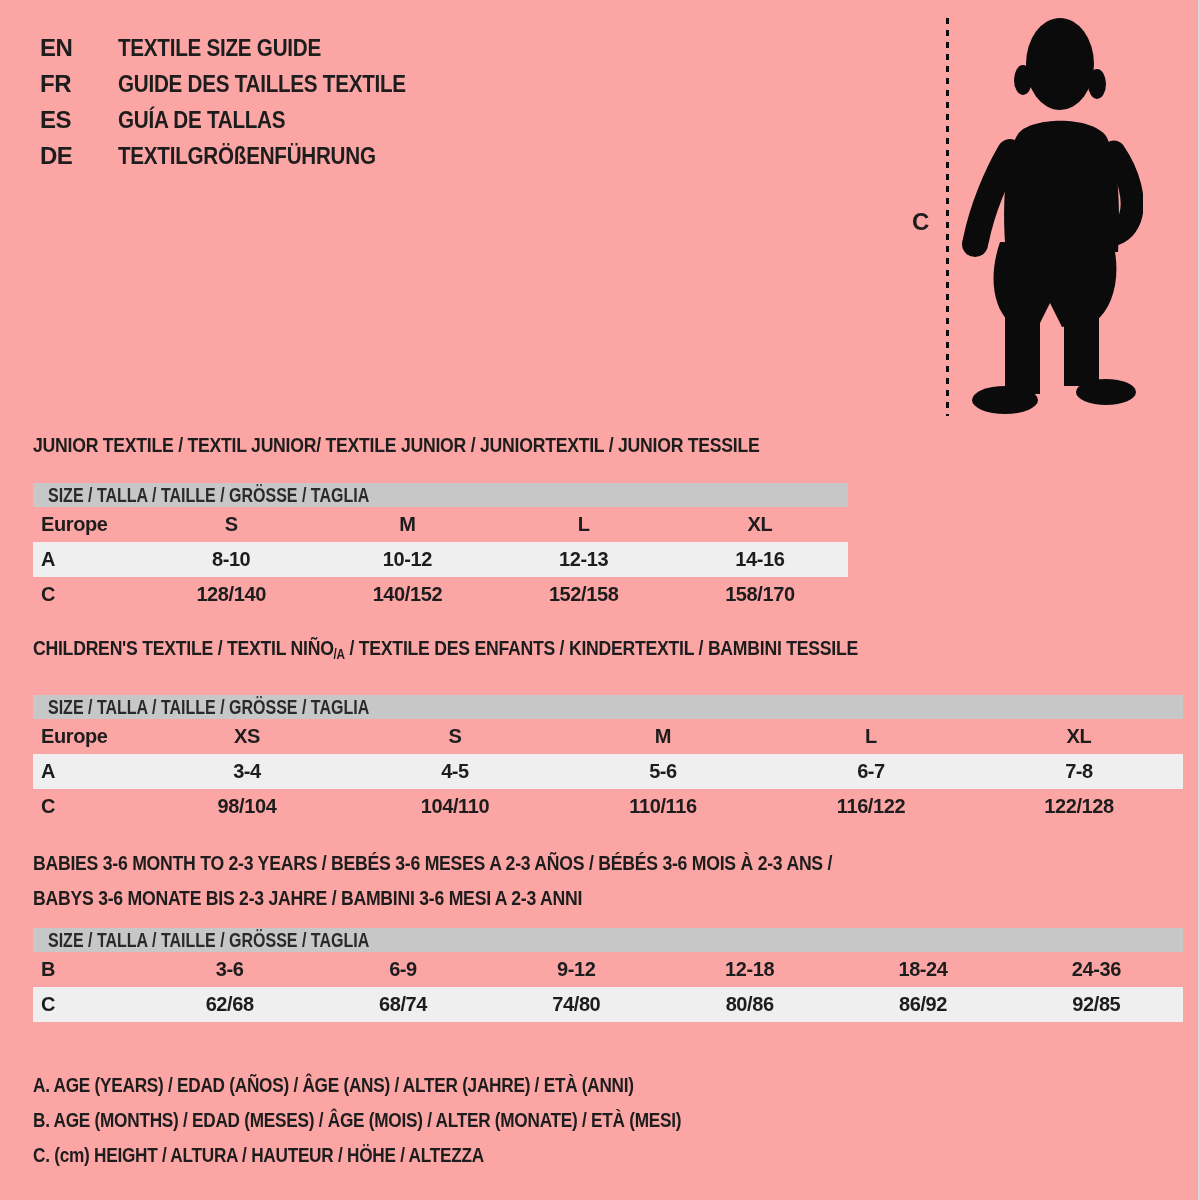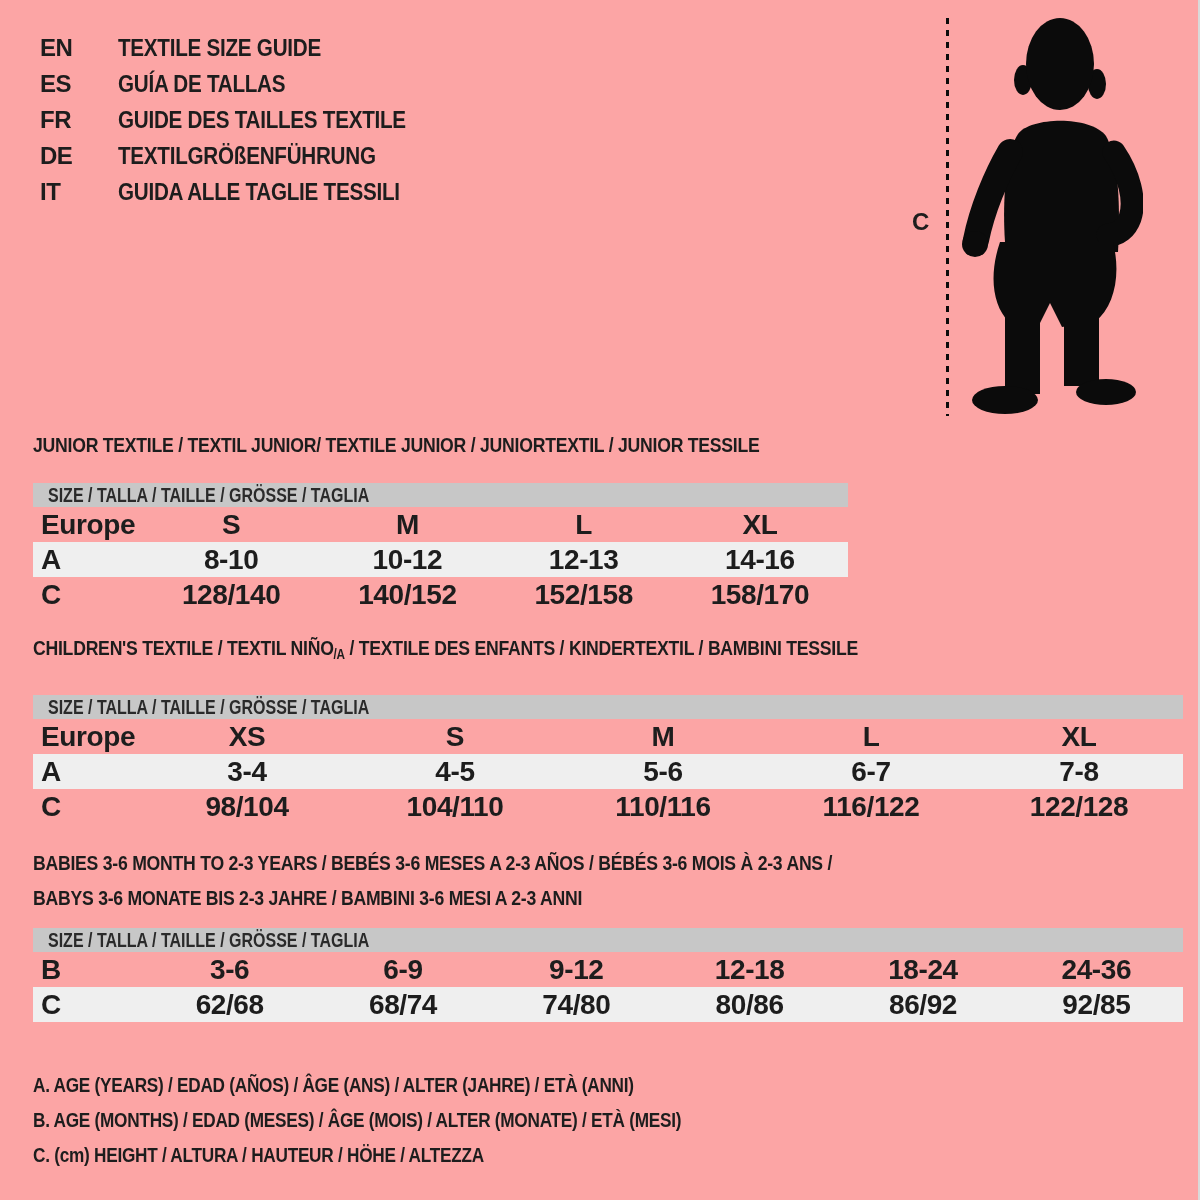--- a/index.html
+++ b/index.html
@@ -67,21 +67,21 @@
     font-weight:bold; font-size:20px; white-space:nowrap;
     display:inline-block; transform:scaleX(0.80); transform-origin:left center;
     color:#2a2a2a;
   }
   .trow { display:grid; height:35px; align-items:center; }
   .g4 { grid-template-columns:110px repeat(4,1fr); }
   .g5 { grid-template-columns:110px repeat(5,1fr); }
   .g6 { grid-template-columns:110px repeat(6,1fr); }
   .alt { background:#efefef; }
   .cell {
-    font-weight:bold; font-size:28px; text-align:center;
+    font-weight:bold; font-size:20px; text-align:center;
     letter-spacing:-0.4px;
   }
   .cell.first { text-align:left; padding-left:8px; }
 
   
   .legend { position:absolute; left:33px; top:1068px; }
   .legend-line {
     font-weight:bold; font-size:20px; line-height:35px; white-space:nowrap;
     transform:scaleX(0.86); transform-origin:left center; letter-spacing:-0.3px;
   }
@@ -90,34 +90,30 @@
 <body>
 
 <div class="page">
 
   <div class="langs">
     <div class="lang-row">
       <span class="lang-code">EN</span>
       <span class="lang-title">TEXTILE SIZE GUIDE</span>
     </div>
     <div class="lang-row">
+      <span class="lang-code">FR</span>
+      <span class="lang-title">GUIDE DES TAILLES TEXTILE</span>
+    </div>
+    <div class="lang-row">
       <span class="lang-code">ES</span>
       <span class="lang-title">GUÍA DE TALLAS</span>
     </div>
     <div class="lang-row">
-      <span class="lang-code">FR</span>
-      <span class="lang-title">GUIDE DES TAILLES TEXTILE</span>
-    </div>
-    <div class="lang-row">
       <span class="lang-code">DE</span>
       <span class="lang-title">TEXTILGRÖßENFÜHRUNG</span>
-    </div>
-    <div class="lang-row">
-      <span class="lang-code">IT</span>
-      <span class="lang-title">GUIDA ALLE TAGLIE TESSILI</span>
     </div>
   </div>
 
   <div class="measure-line"></div>
   <div class="measure-label">C</div>
   <svg class="baby-svg" width="185" height="405" viewBox="0 0 185 405" role="img">
     <g fill="#0b0b0b" stroke="none">
 
       <ellipse cx="65" cy="66" rx="9" ry="15"></ellipse>
       <ellipse cx="139" cy="70" rx="9" ry="15"></ellipse>

